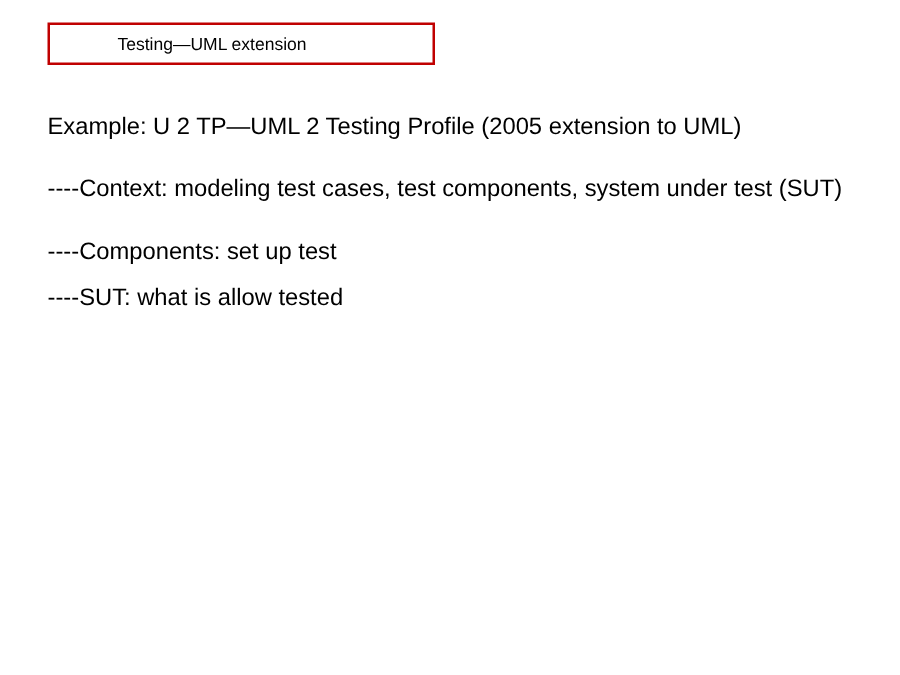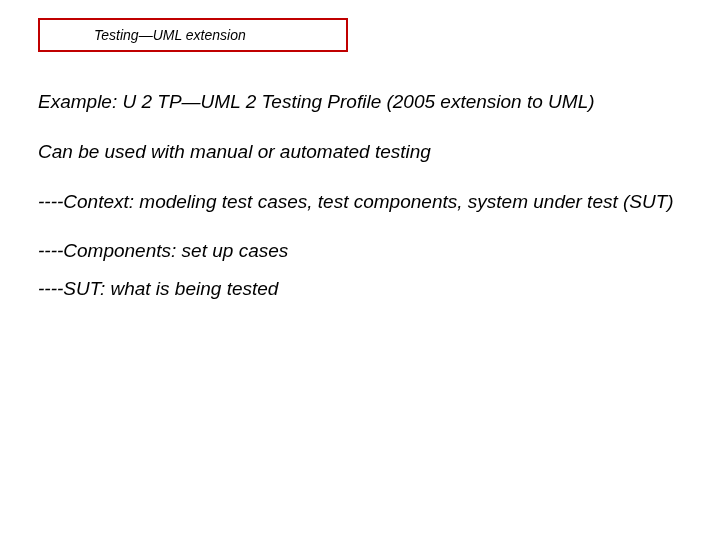--- a/index.html
+++ b/index.html
@@ -10,21 +10,20 @@
     background: #ffffff;
     font-family: Arial, Helvetica, sans-serif;
     color: #000;
     overflow: hidden;
   }
   .slide {
     position: relative;
     width: 720px;
     height: 540px;
     box-sizing: border-box;
-    font-style: italic;
   }
   .title-box {
     position: absolute;
     top: 18px;
     left: 38px;
     width: 310px;
     height: 34px;
     border: 2px solid #c00000;
     box-sizing: border-box;
     display: flex;
@@ -51,19 +50,18 @@
 <body>
 
 <div class="slide">
 
   <div class="title-box">
     <span>Testing—UML extension</span>
   </div>
 
   <div class="body">
     <div class="para">Example:  U 2 TP—UML 2 Testing Profile (2005 extension to UML)</div>
-    <div class="para">Can be used with manual or automated testing</div>
     <div class="para">----Context:  modeling test cases, test components, system under test (SUT)</div>
-    <div class="para-tight">----Components:  set up cases</div>
-    <div class="para-tight">----SUT:  what is being tested</div>
+    <div class="para-tight">----Components:  set up test</div>
+    <div class="para-tight">----SUT:  what is allow tested</div>
   </div>
 
 </div>
 
 </body></html>

